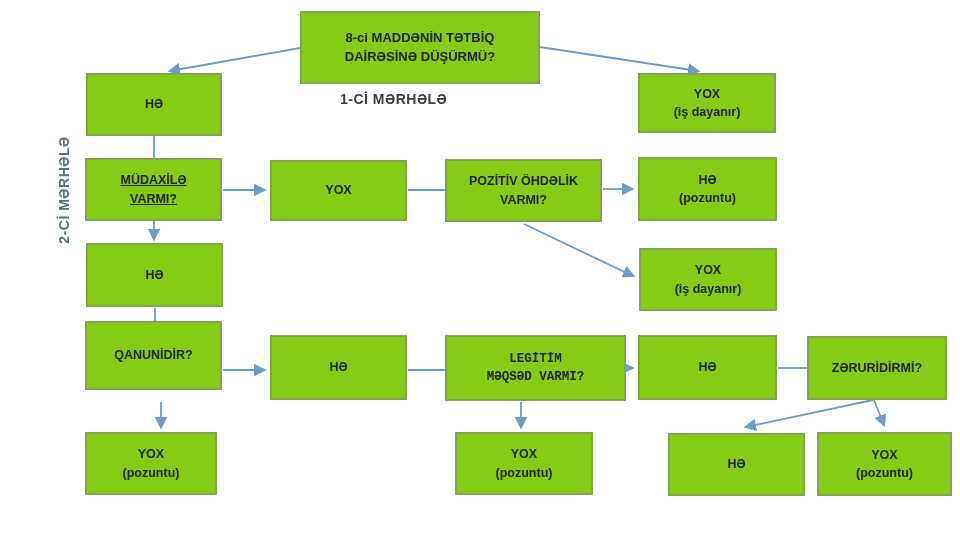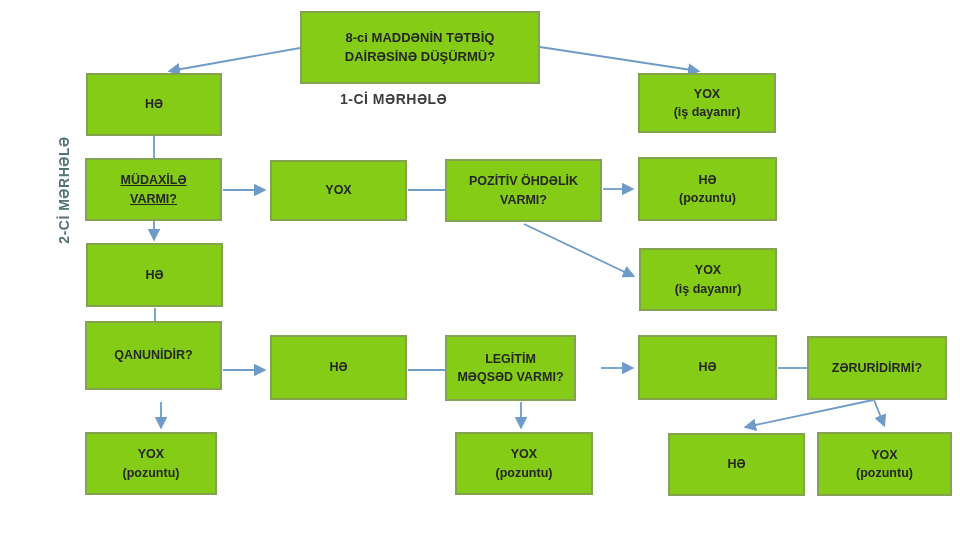--- a/index.html
+++ b/index.html
@@ -97,21 +97,21 @@
 VARMI?</div>
   <div class="box" style="left:638px;top:157px;width:139px;height:64px;">HƏ
 (pozuntu)</div>
 
   <div class="box" style="left:86px;top:243px;width:137px;height:64px;">HƏ</div>
   <div class="box" style="left:639px;top:248px;width:138px;height:63px;">YOX
 (iş dayanır)</div>
 
   <div class="box" style="left:85px;top:321px;width:137px;height:69px;">QANUNİDİR?</div>
   <div class="box" style="left:270px;top:335px;width:137px;height:65px;">HƏ</div>
-  <div class="box" style="left:445px;top:335px;width:131px;height:66px;">LEGİTİM
+  <div class="box" style="left:445px;top:335px;width:181px;height:66px;font-family:Liberation Mono, monospace;">LEGİTİM
 MƏQSƏD VARMI?</div>
   <div class="box" style="left:638px;top:335px;width:139px;height:65px;">HƏ</div>
   <div class="box" style="left:807px;top:336px;width:140px;height:64px;">ZƏRURİDİRMİ?</div>
 
   <div class="box" style="left:85px;top:432px;width:132px;height:63px;">YOX
 (pozuntu)</div>
   <div class="box" style="left:455px;top:432px;width:138px;height:63px;">YOX
 (pozuntu)</div>
   <div class="box" style="left:668px;top:433px;width:137px;height:63px;">HƏ</div>
   <div class="box" style="left:817px;top:432px;width:135px;height:64px;">YOX

